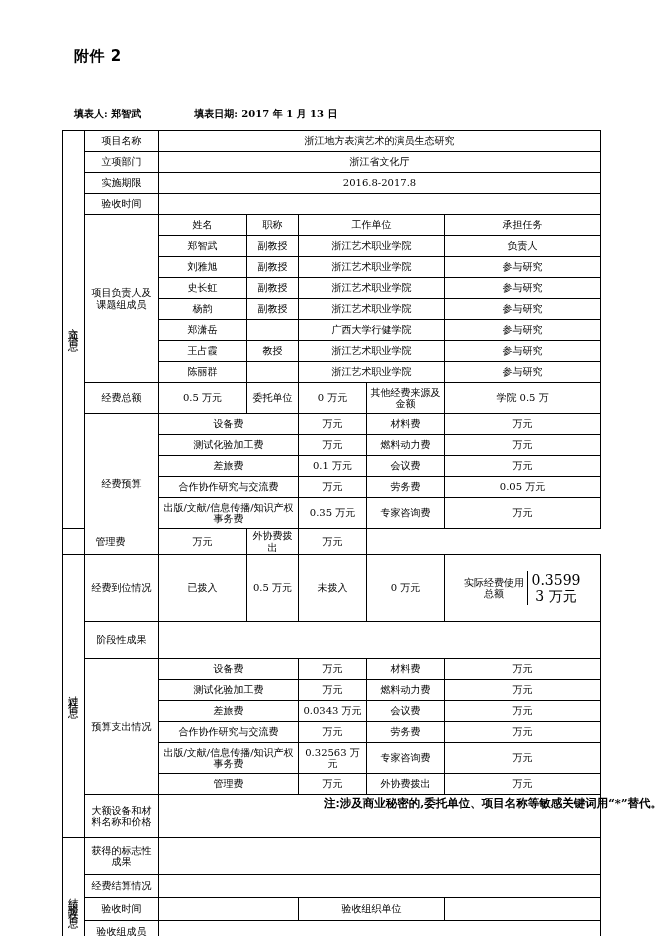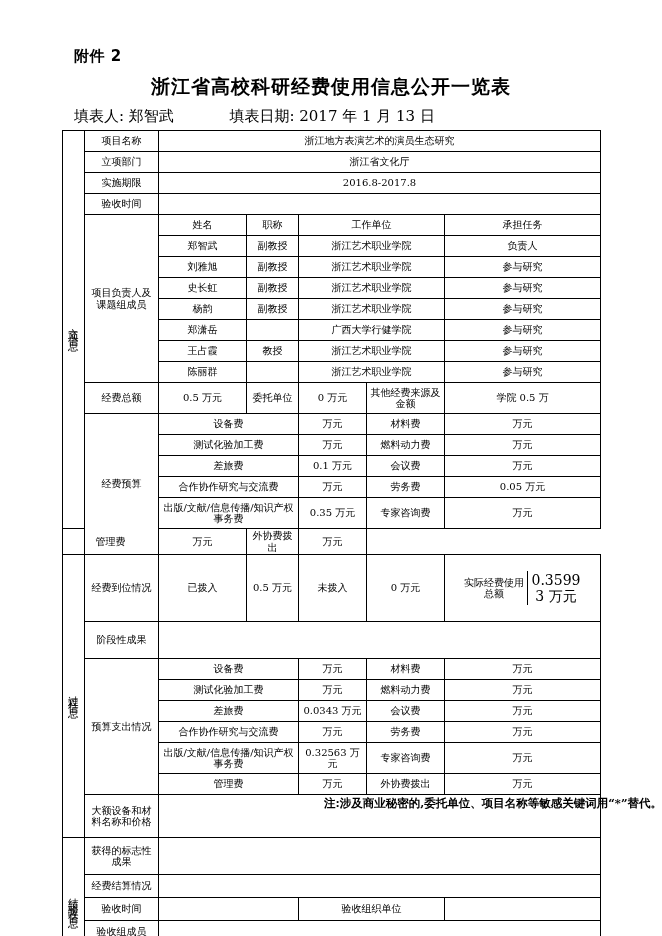--- a/index.html
+++ b/index.html
@@ -38,22 +38,22 @@
     text-align: center;
     font-size: 19px;
     font-weight: bold;
     letter-spacing: 1px;
     font-family: "DejaVu Serif", "Liberation Serif", serif;
   }
   .meta-line {
     position: absolute;
     left: 74px;
     top: 107px;
-    font-size: 15px;
-    font-weight: normal;
+    font-size: 10px;
+    font-weight: bold;
     font-family: "DejaVu Serif", "Liberation Serif", serif;
   }
   .meta-line .gap {
     display: inline-block;
     width: 46px;
   }
   .note-line {
     position: absolute;
     left: 0;
     top: 796px;
@@ -108,21 +108,20 @@
   .h34 { height: 34px; }
   .h40 { height: 40px; }
 </style>
 </head>
 <body>
 
 <div class="page">
 
   <div class="attach-label">附件 2</div>
 
-  <div class="doc-title">浙江省高校科研经费使用信息公开一览表</div>
 
   <div class="meta-line">
     <span>填表人:</span>
     <span>郑智武</span>
     <span class="gap"></span>
     <span>填表日期:</span>
     <span>2017 年 1 月 13 日</span>
   </div>
 
   <table class="form">

